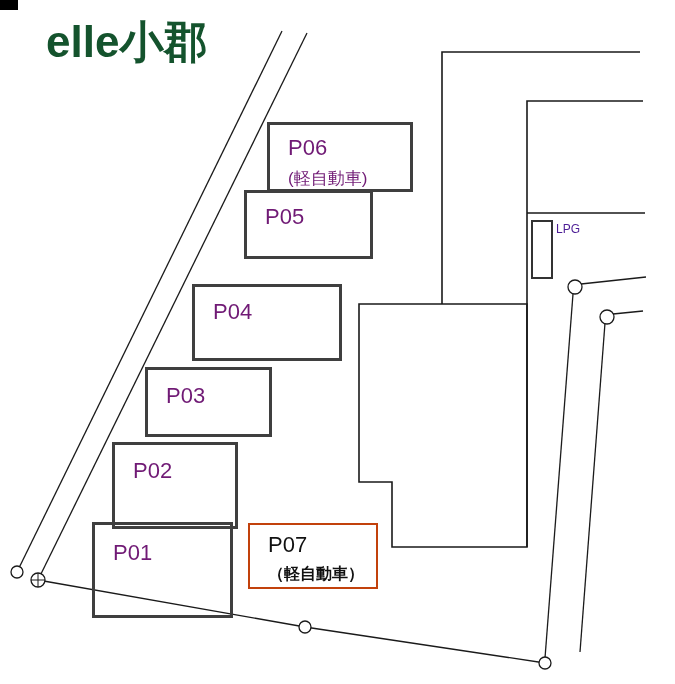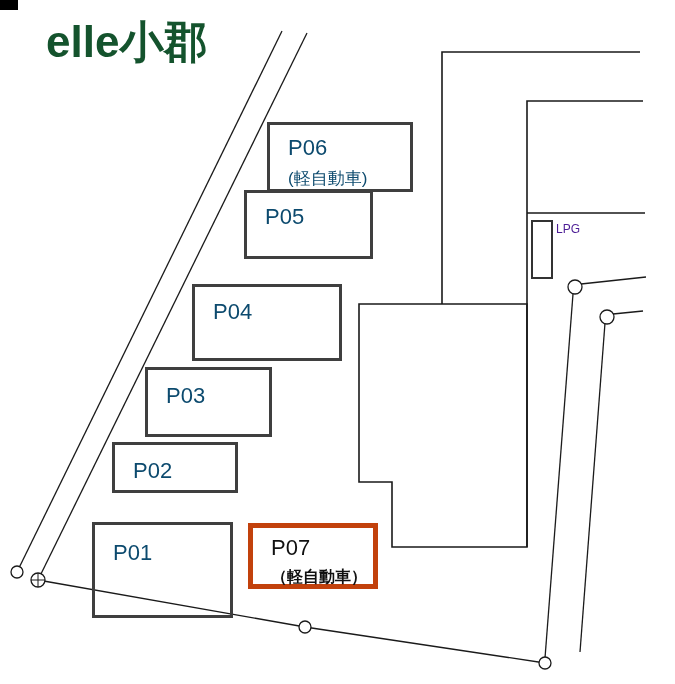--- a/index.html
+++ b/index.html
@@ -8,31 +8,31 @@
     font-family:"Liberation Sans","DejaVu Sans",sans-serif;
   }
   .corner-mark{position:absolute;left:0;top:0;width:18px;height:10px;background:#000;}
   .title{
     position:absolute;left:46px;top:18px;font-size:44px;font-weight:bold;color:#14532d;
     letter-spacing:0px;line-height:1.1;
   }
   svg.plan{position:absolute;left:0;top:0;}
   .spot{
     position:absolute;box-sizing:border-box;border:3px solid #3f3f3f;background:transparent;
-    color:#0c4a6e;padding:8px 0 0 18px;line-height:1.25;
+    color:#701a75;padding:8px 0 0 18px;line-height:1.25;
   }
   .spot .lbl{font-size:22px;display:block;}
   .spot .sub{font-size:17px;display:block;margin-top:6px;}
   #p01{left:92px;top:522px;width:141px;height:96px;padding-top:14px;}
-  #p02{left:112px;top:442px;width:126px;height:51px;padding-top:12px;}
+  #p02{left:112px;top:442px;width:126px;height:87px;padding-top:12px;}
   #p03{left:145px;top:367px;width:127px;height:70px;padding-top:12px;}
   #p04{left:192px;top:284px;width:150px;height:77px;padding-top:11px;}
   #p05{left:244px;top:190px;width:129px;height:69px;padding-top:10px;}
   #p06{left:267px;top:122px;width:146px;height:70px;padding-top:9px;}
-  #p07{left:248px;top:523px;width:130px;height:66px;border:5px solid #c2410c;color:#111;padding-top:6px;}
+  #p07{left:248px;top:523px;width:130px;height:66px;border:2px solid #c2410c;color:#111;padding-top:6px;}
   #p07 .lbl{font-weight:500;}
   #p07 .sub{font-size:16px;margin-top:5px;font-weight:bold;}
   .lpg-box{position:absolute;left:531px;top:220px;width:22px;height:59px;box-sizing:border-box;border:2px solid #333;background:#fff;}
   .lpg-label{position:absolute;left:556px;top:222px;font-size:12px;color:#4c1d95;}
 </style>
 </head>
 <body>
 
 <div class="canvas">
 

